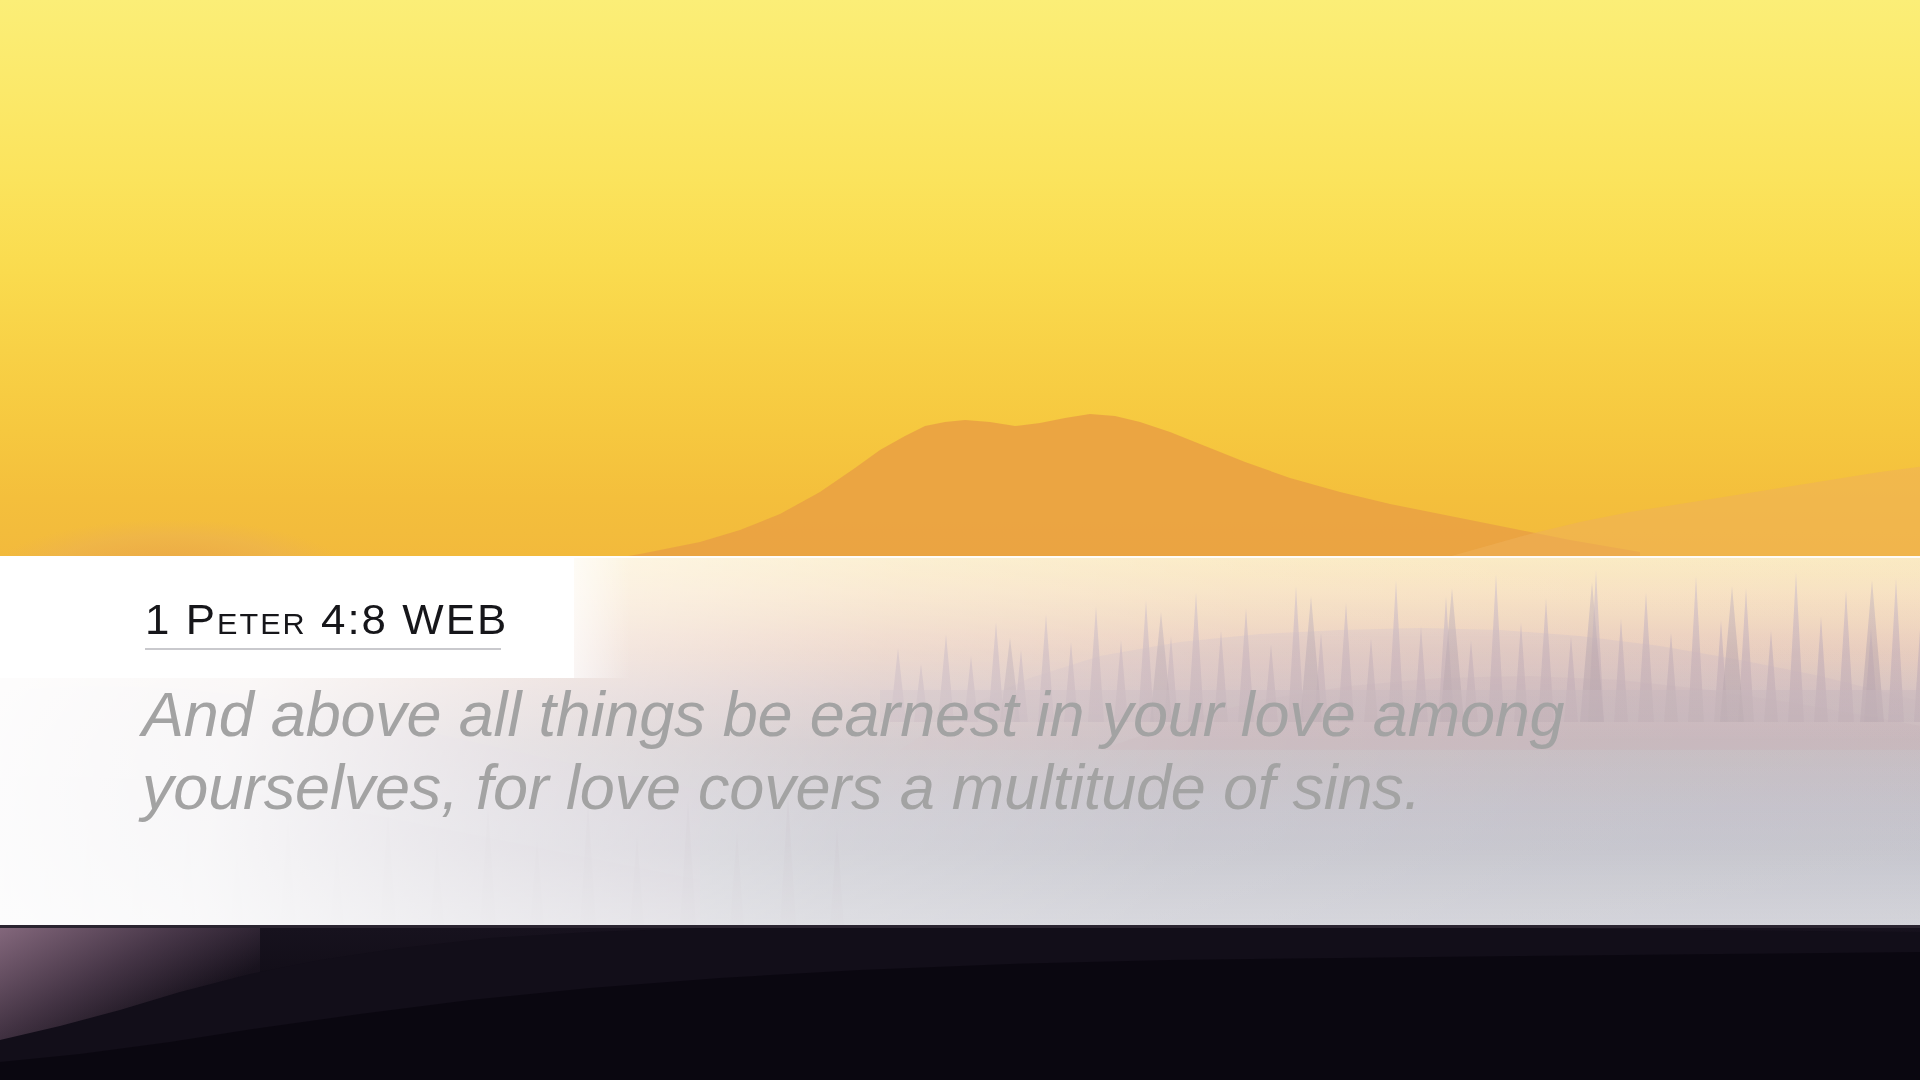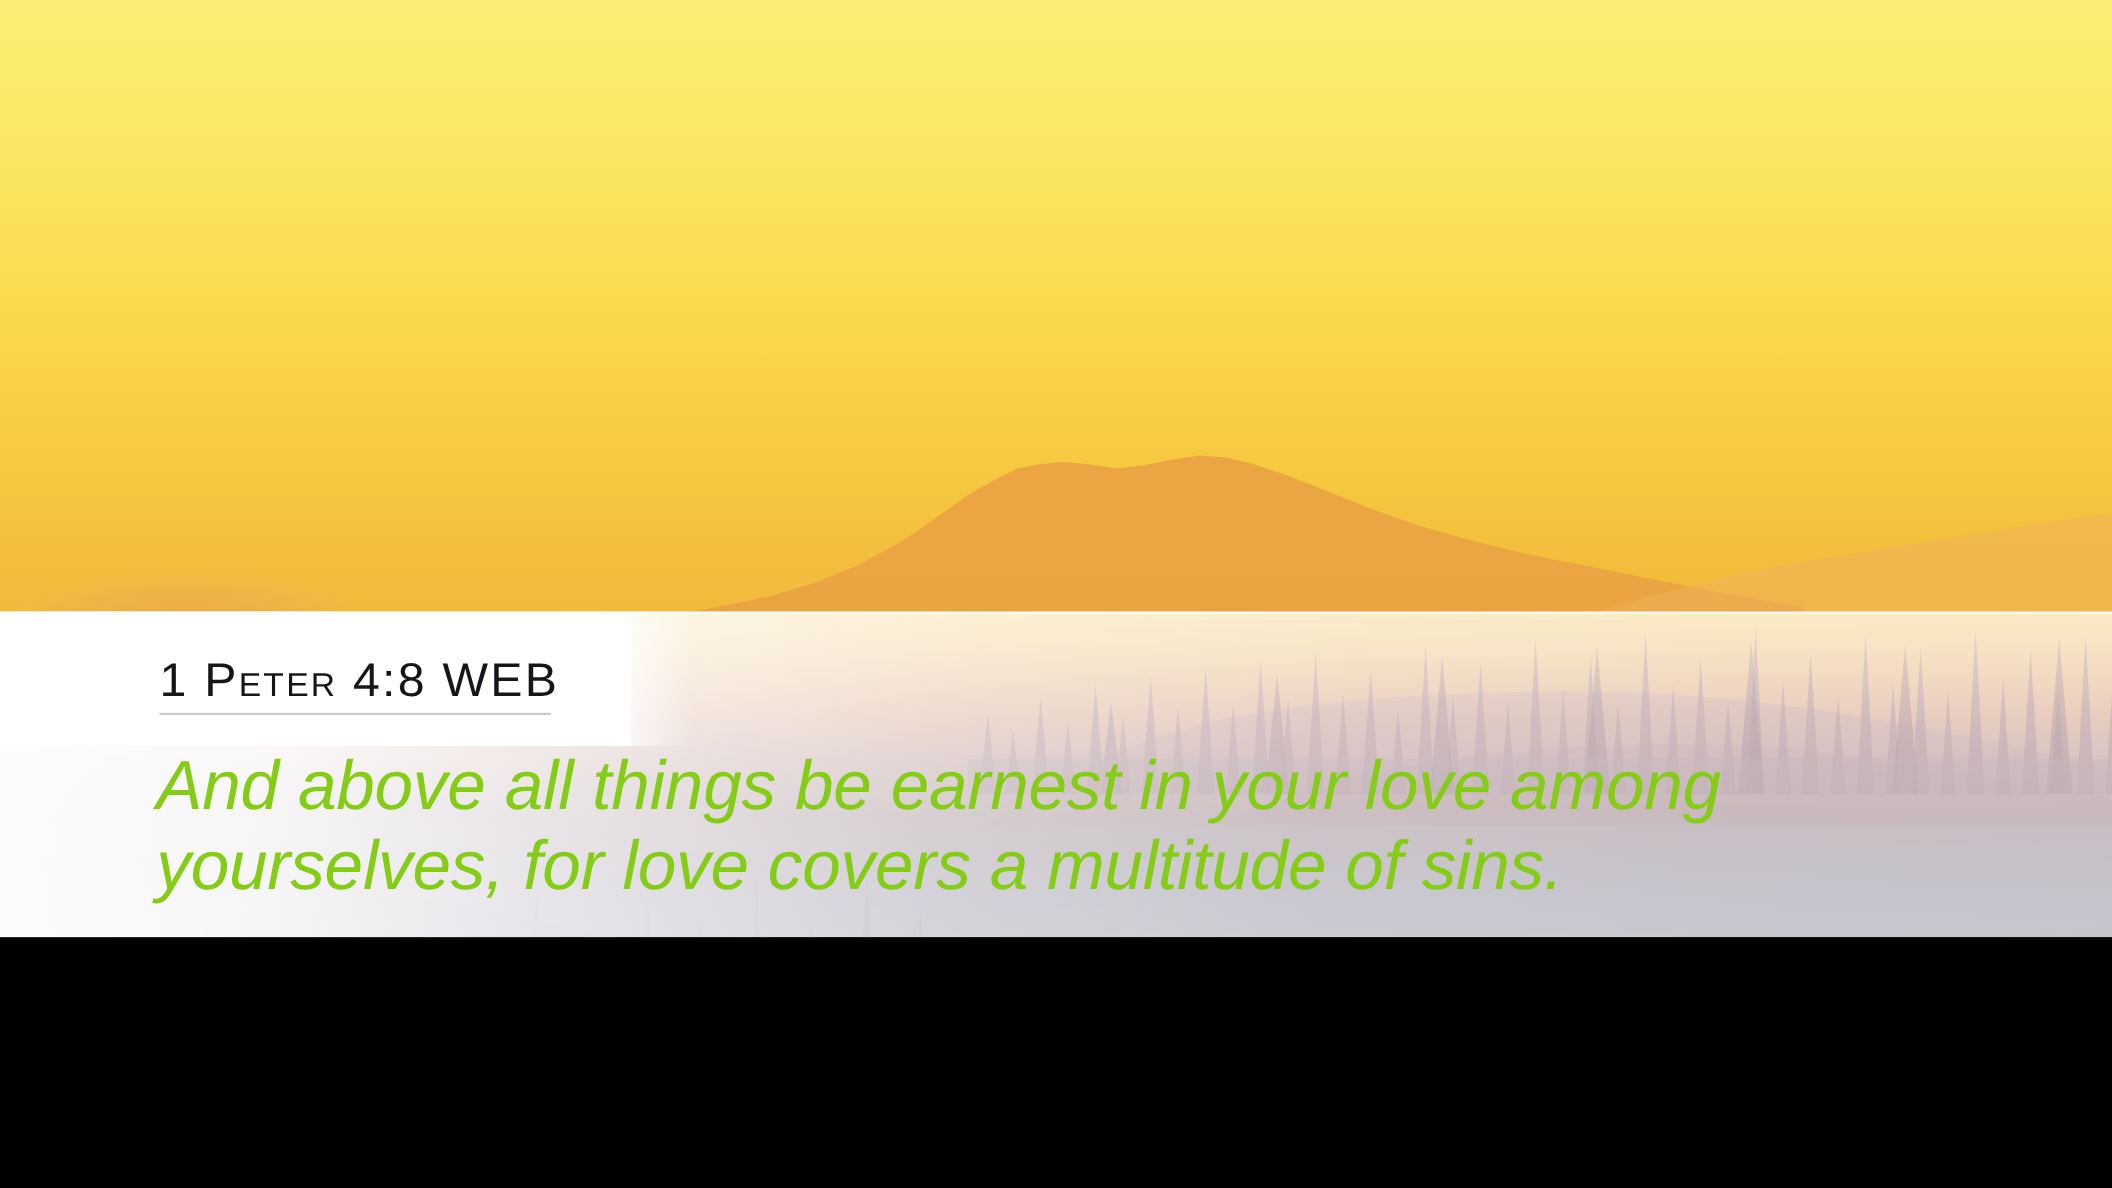--- a/index.html
+++ b/index.html
@@ -8,21 +8,21 @@
     padding: 0;
     background: #000;
   }
   body {
     font-family: "Liberation Sans", sans-serif;
   }
 
   #stage {
     position: relative;
     width: 1920px;
-    height: 852px;
+    height: 1080px;
     overflow: hidden;
     background: #0d0a14;
   }
 
   
   .sky {
     position: absolute;
     left: 0; top: 0;
     width: 1920px;
     height: 566px;
@@ -220,21 +220,21 @@
     position: absolute;
     left: 142px;
     top: 122px;
     width: 1740px;
     font-family: "Liberation Sans", sans-serif;
     font-style: italic;
     font-weight: 400;
     font-size: 63px;
     line-height: 73px;
     letter-spacing: -0.2px;
-    color: #84cc16;
+    color: #a3a3a3;
     white-space: pre-line;
   }
 </style>
 </head>
 <body>
 
 <div id="stage">
 
   <div class="sky"></div>
 

